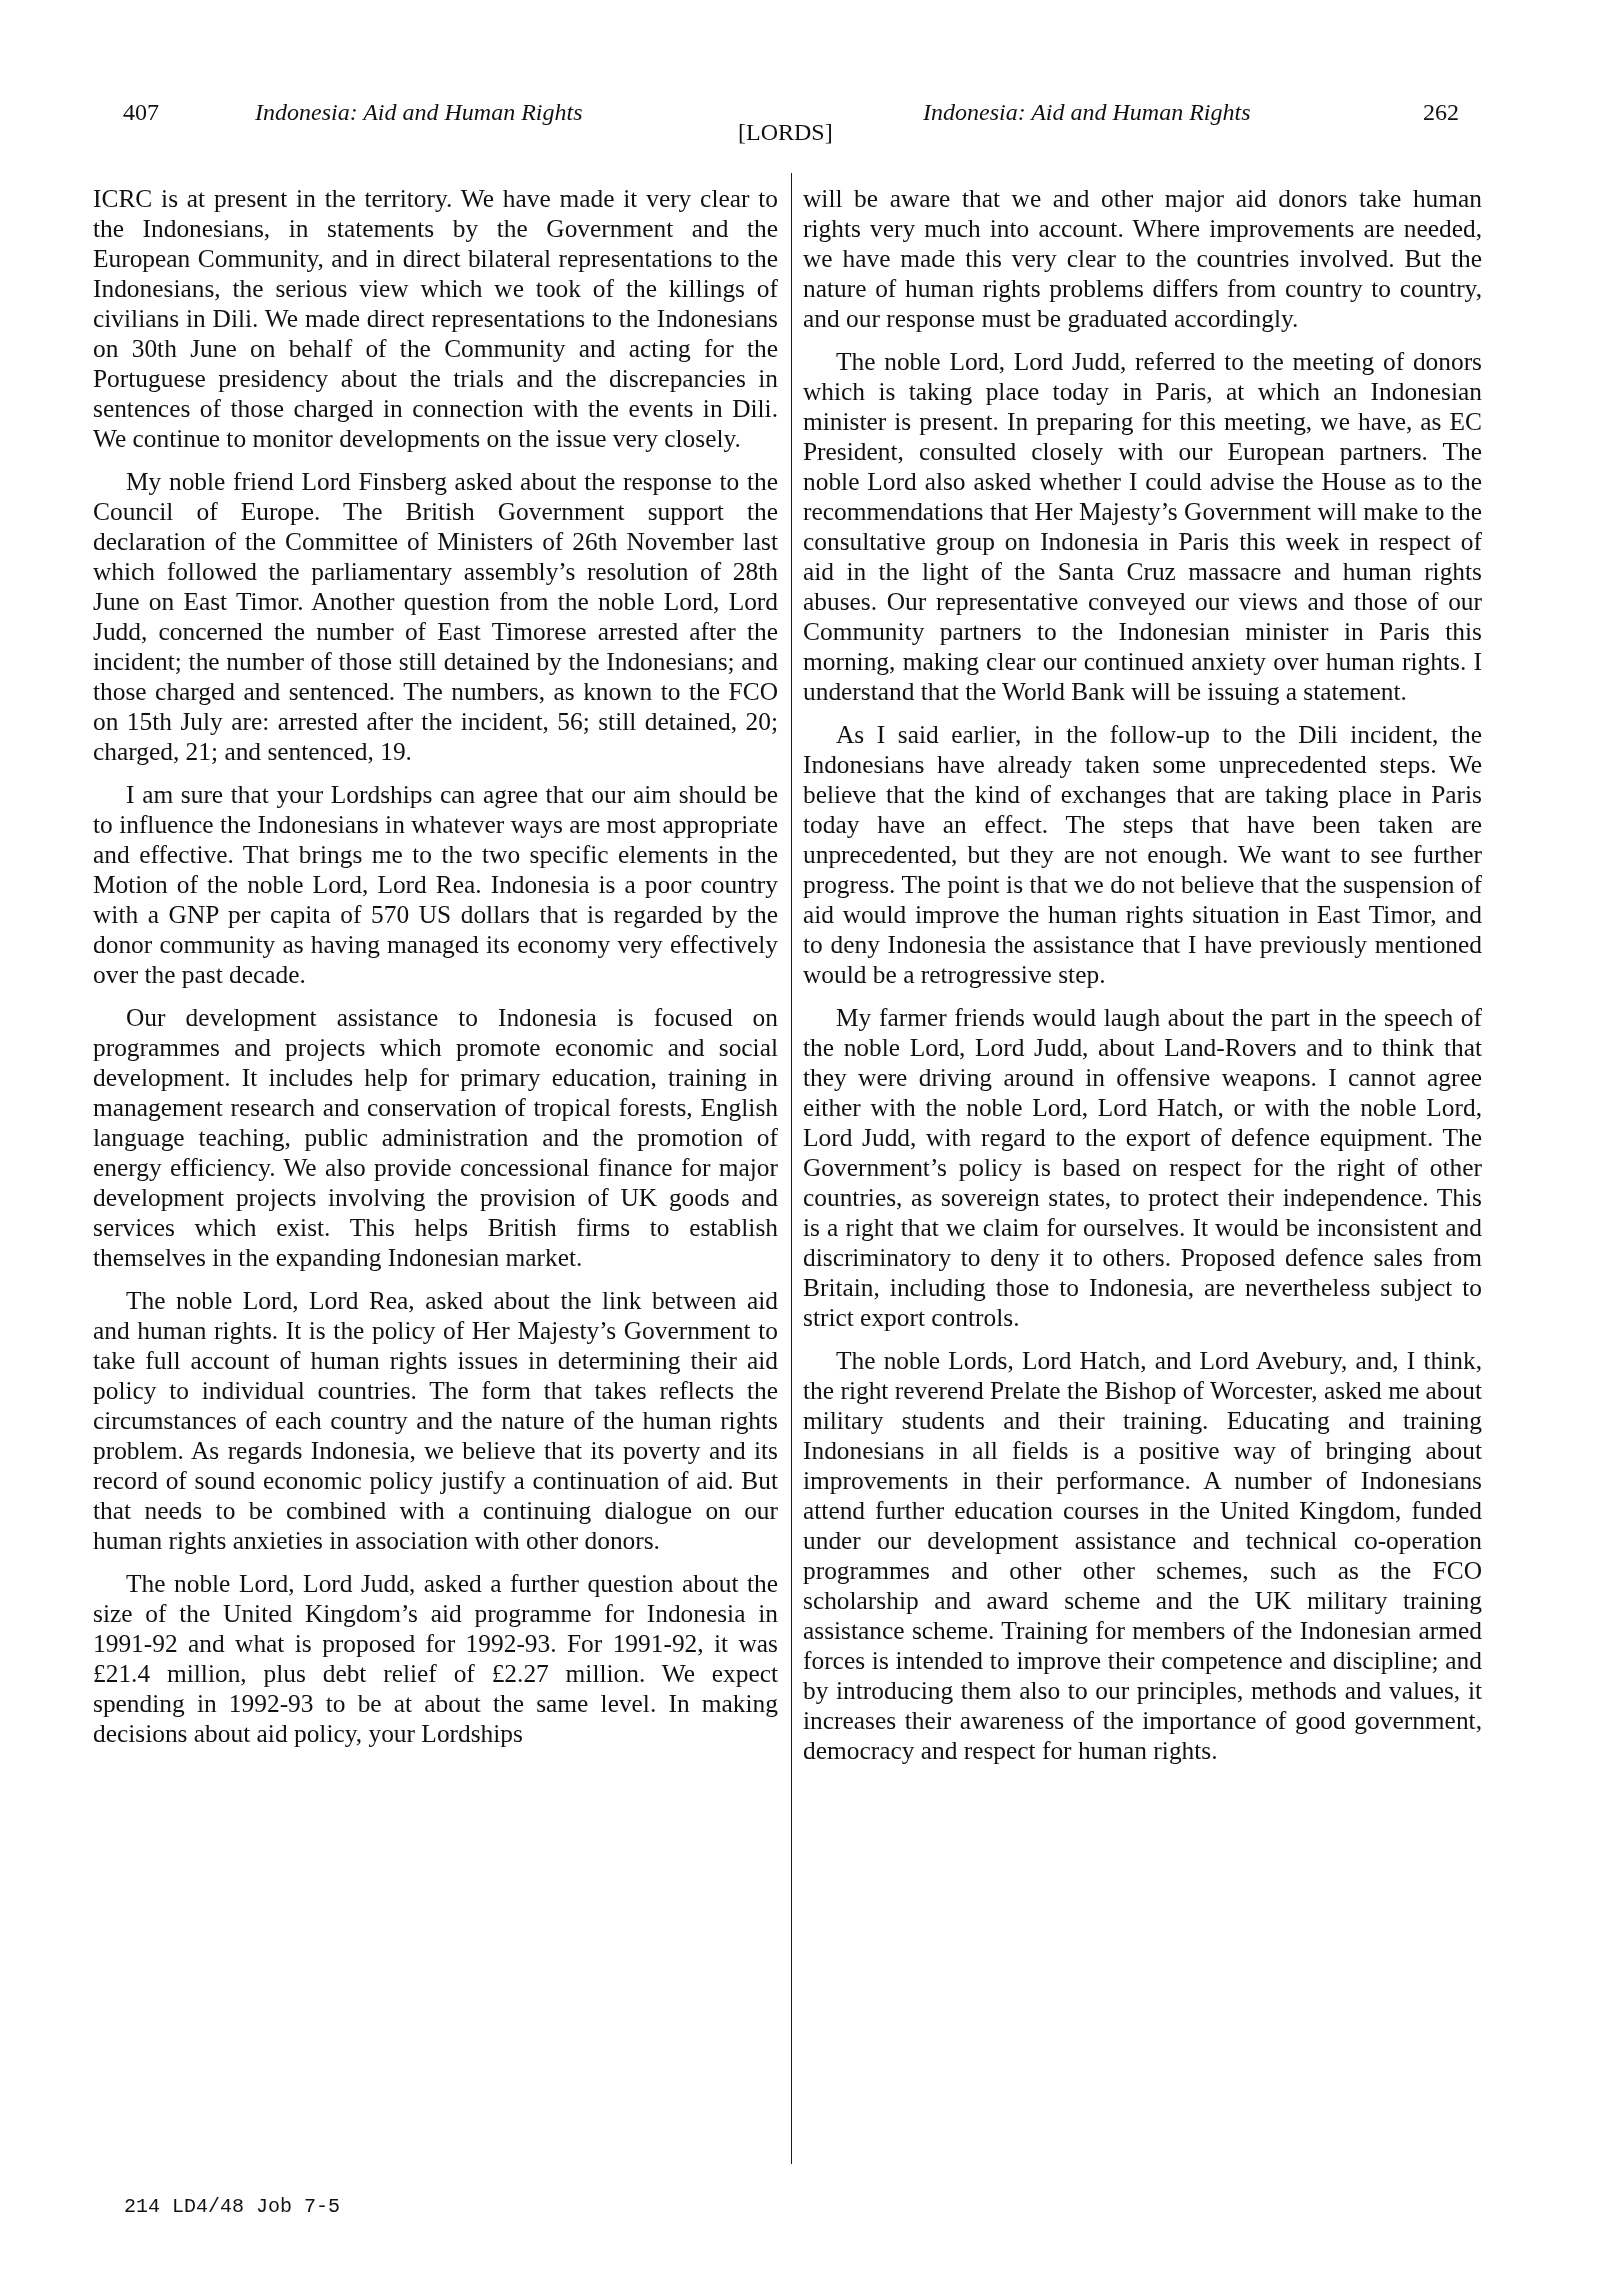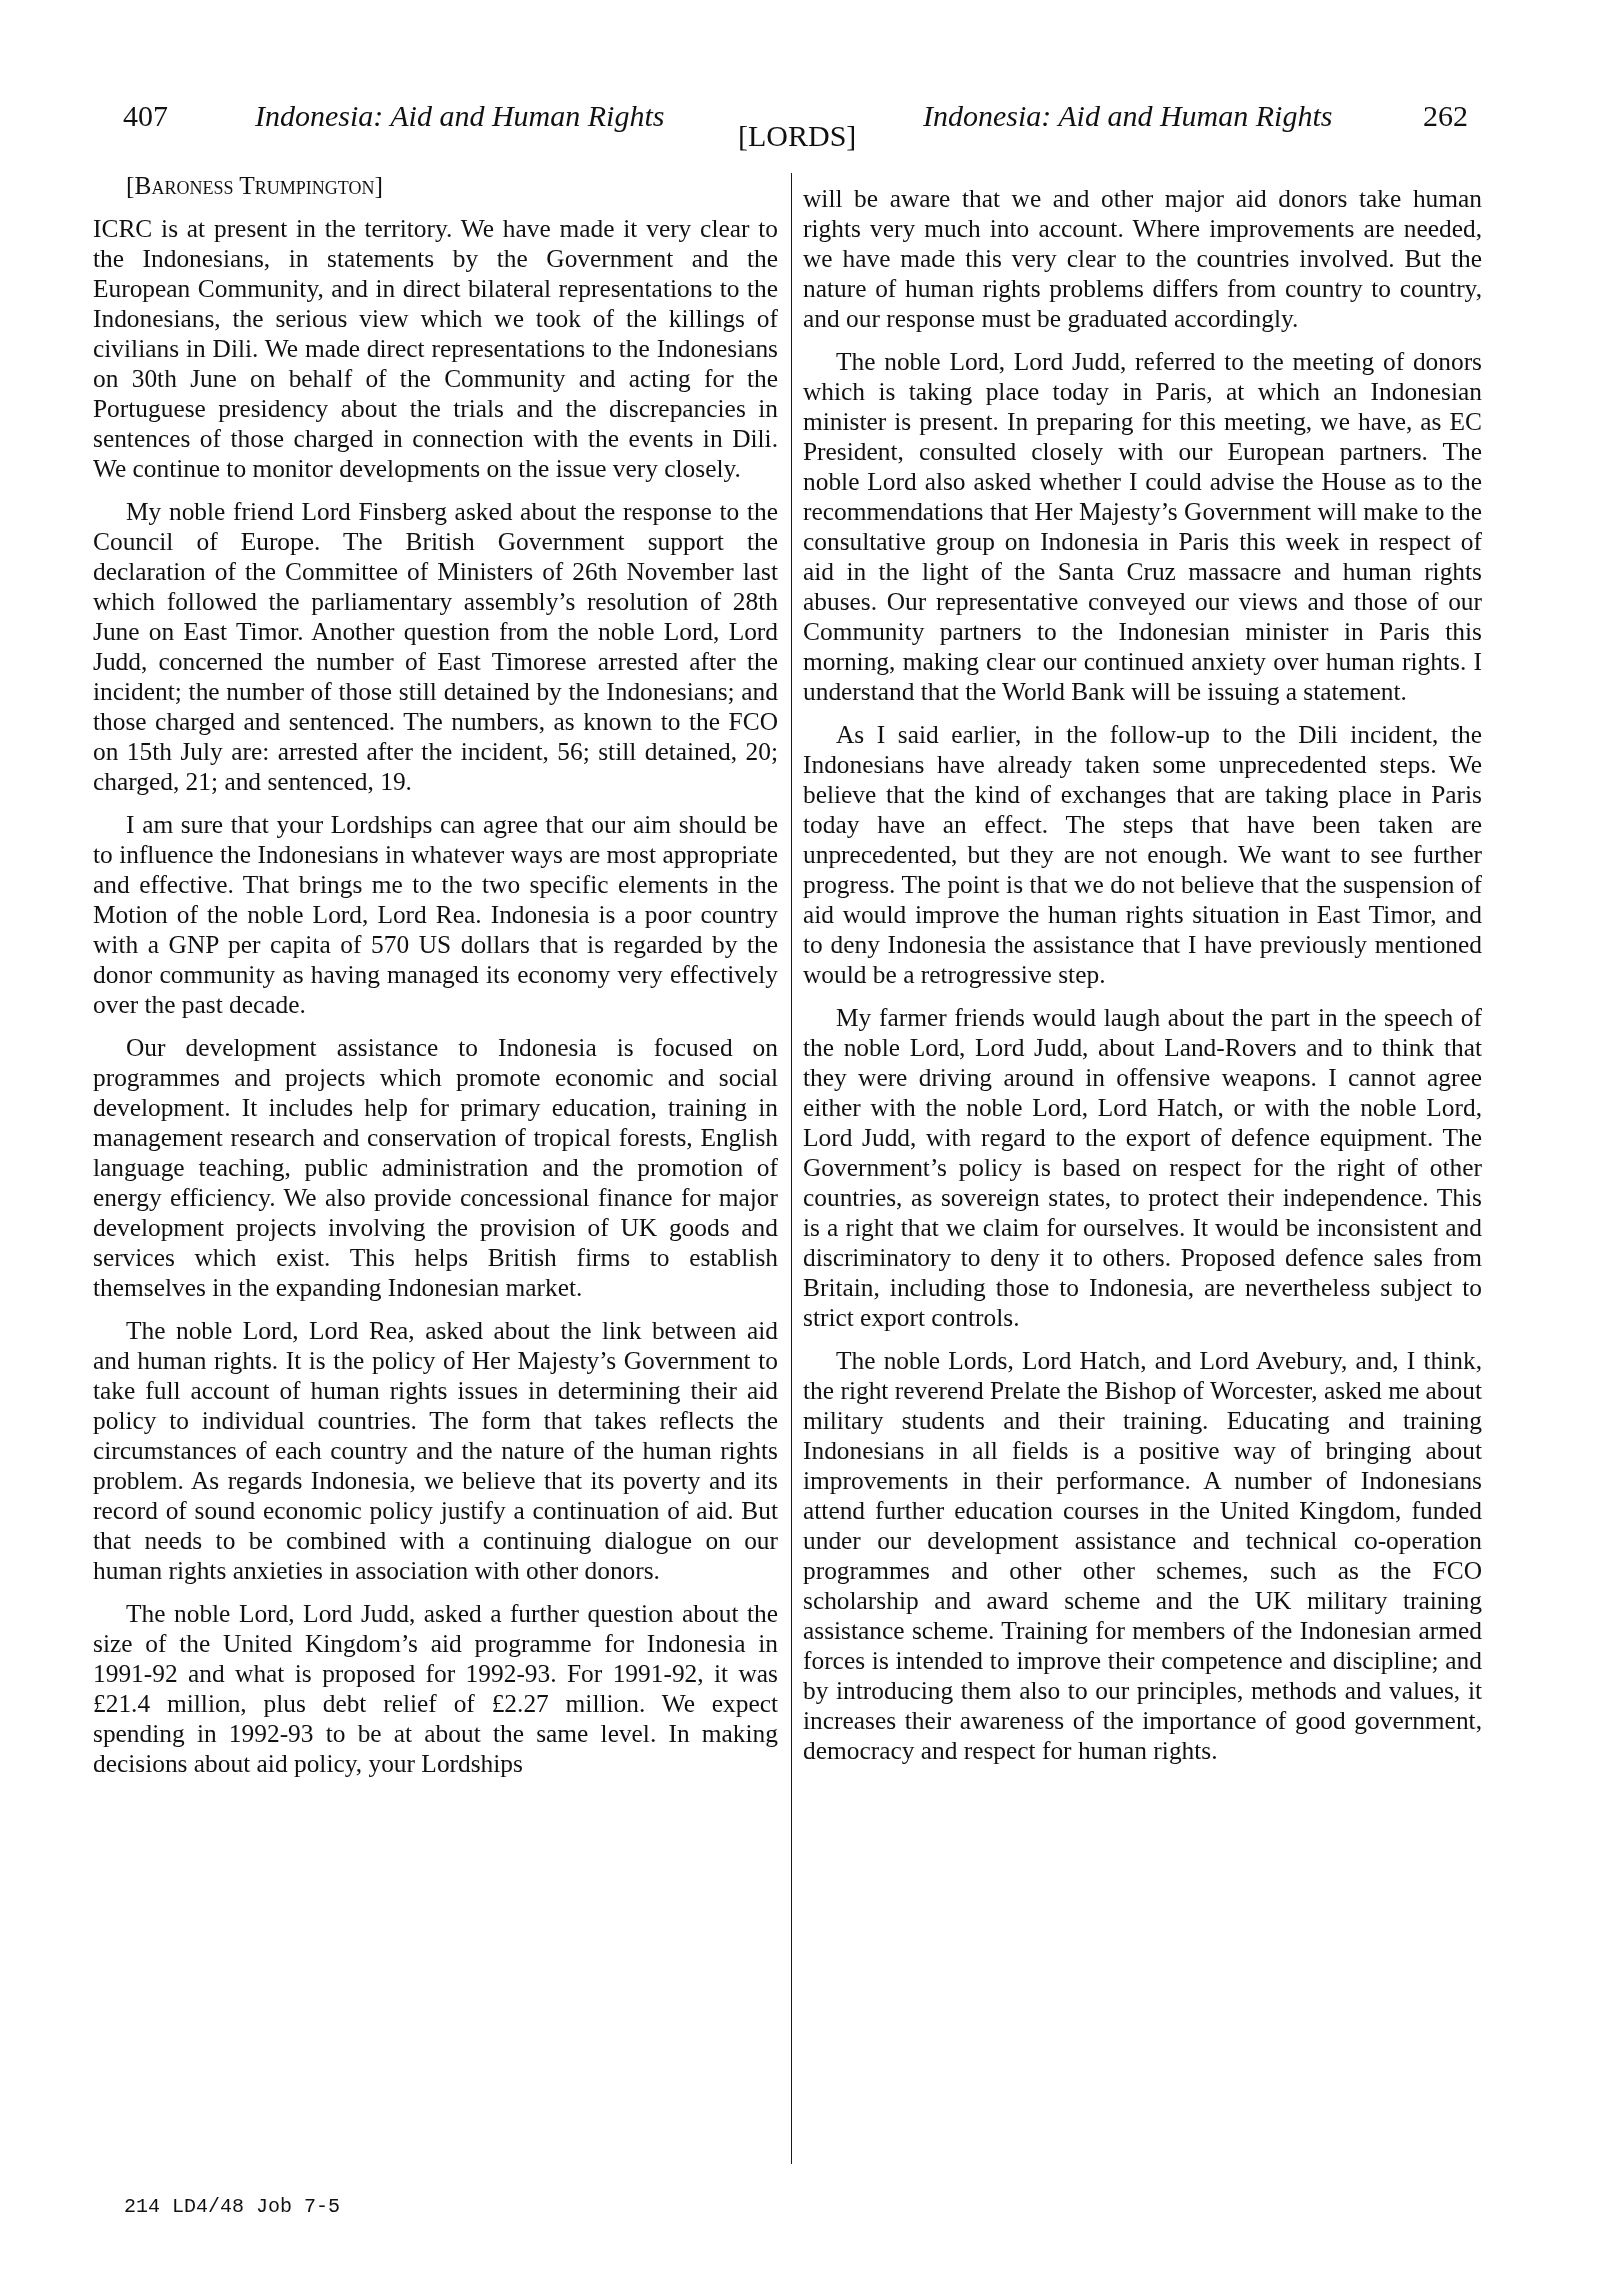--- a/index.html
+++ b/index.html
@@ -3,21 +3,21 @@
   <meta charset="utf-8">
   <style>
     html, body { margin: 0; padding: 0; background: #ffffff; }
     body {
       width: 1608px; height: 2295px; position: relative; overflow: hidden;
       font-family: "Liberation Serif", "DejaVu Serif", serif;
       color: #111111;
     }
     .running-head {
       position: absolute; top: 99px; left: 93px; width: 1388px; height: 40px;
-      font-size: 30px;
+      font-size: 24px;
     }
     .running-head span { position: absolute; top: 0; white-space: nowrap; }
     .rh-italic { font-style: italic; }
     .page-left-num { left: 30px; }
     .title-left { left: 162px; }
     .house { left: 645px; margin-top: 20px; }
     .title-right { left: 830px; }
     .page-right-num { left: 1330px; }
 
     .column {
@@ -46,21 +46,20 @@
 
 <div class="running-head">
   <span class="page-left-num">407</span>
   <span class="title-left rh-italic">Indonesia: Aid and Human Rights</span>
   <span class="house">[LORDS]</span>
   <span class="title-right rh-italic">Indonesia: Aid and Human Rights</span>
   <span class="page-right-num">262</span>
 </div>
 
 <div class="column col-left">
-  <span class="speaker">[Baroness Trumpington]</span>
   <p class="cont">ICRC is at present in the territory. We have made it very clear to the Indonesians, in statements by the Government and the European Community, and in direct bilateral representations to the Indonesians, the serious view which we took of the killings of civilians in Dili. We made direct representations to the Indonesians on 30th June on behalf of the Community and acting for the Portuguese presidency about the trials and the discrepancies in sentences of those charged in connection with the events in Dili. We continue to monitor developments on the issue very closely.</p>
   <p>My noble friend Lord Finsberg asked about the response to the Council of Europe. The British Government support the declaration of the Committee of Ministers of 26th November last which followed the parliamentary assembly’s resolution of 28th June on East Timor. Another question from the noble Lord, Lord Judd, concerned the number of East Timorese arrested after the incident; the number of those still detained by the Indonesians; and those charged and sentenced. The numbers, as known to the FCO on 15th July are: arrested after the incident, 56; still detained, 20; charged, 21; and sentenced, 19.</p>
   <p>I am sure that your Lordships can agree that our aim should be to influence the Indonesians in whatever ways are most appropriate and effective. That brings me to the two specific elements in the Motion of the noble Lord, Lord Rea. Indonesia is a poor country with a GNP per capita of 570 US dollars that is regarded by the donor community as having managed its economy very effectively over the past decade.</p>
   <p>Our development assistance to Indonesia is focused on programmes and projects which promote economic and social development. It includes help for primary education, training in management research and conservation of tropical forests, English language teaching, public administration and the promotion of energy efficiency. We also provide concessional finance for major development projects involving the provision of UK goods and services which exist. This helps British firms to establish themselves in the expanding Indonesian market.</p>
   <p>The noble Lord, Lord Rea, asked about the link between aid and human rights. It is the policy of Her Majesty’s Government to take full account of human rights issues in determining their aid policy to individual countries. The form that takes reflects the circumstances of each country and the nature of the human rights problem. As regards Indonesia, we believe that its poverty and its record of sound economic policy justify a continuation of aid. But that needs to be combined with a continuing dialogue on our human rights anxieties in association with other donors.</p>
   <p>The noble Lord, Lord Judd, asked a further question about the size of the United Kingdom’s aid programme for Indonesia in 1991-92 and what is proposed for 1992-93. For 1991-92, it was £21.4 million, plus debt relief of £2.27 million. We expect spending in 1992-93 to be at about the same level. In making decisions about aid policy, your Lordships</p>
 </div>
 
 <div class="divider"></div>
 

